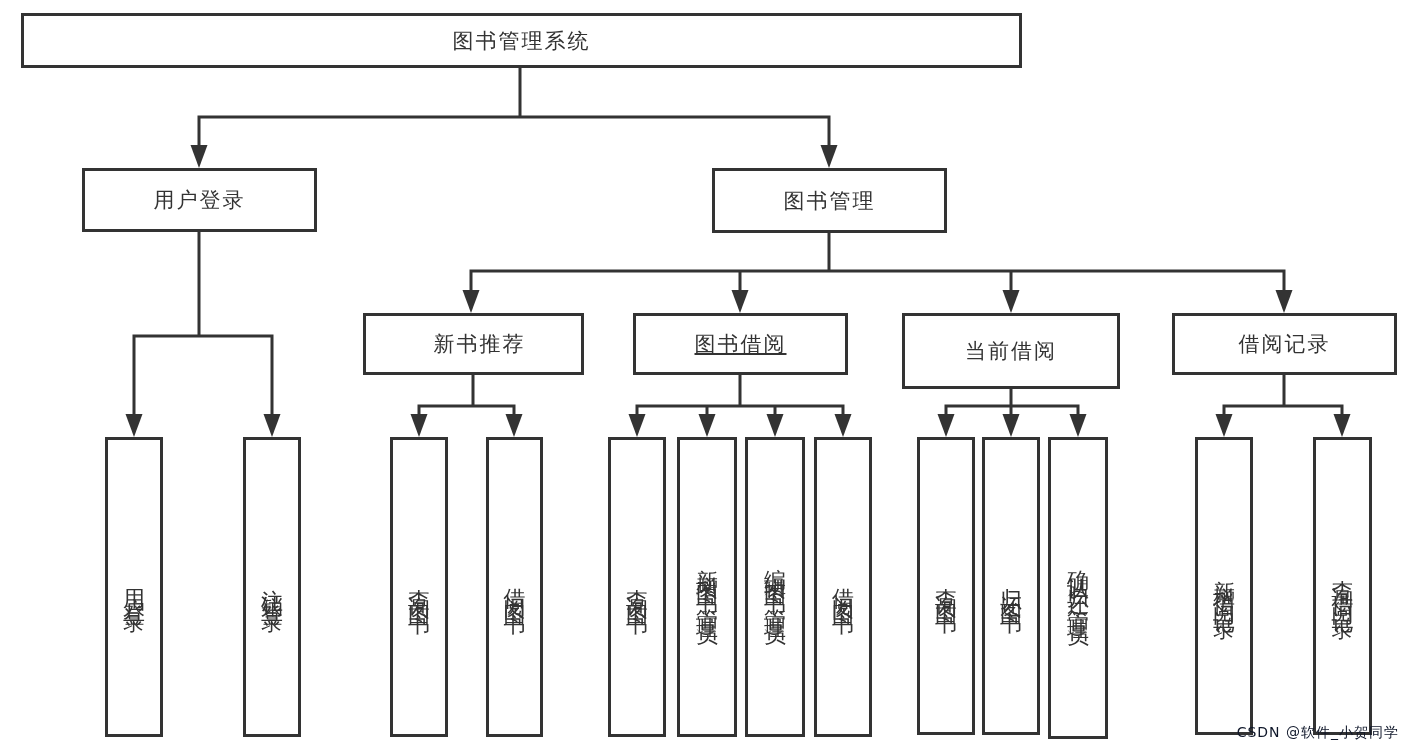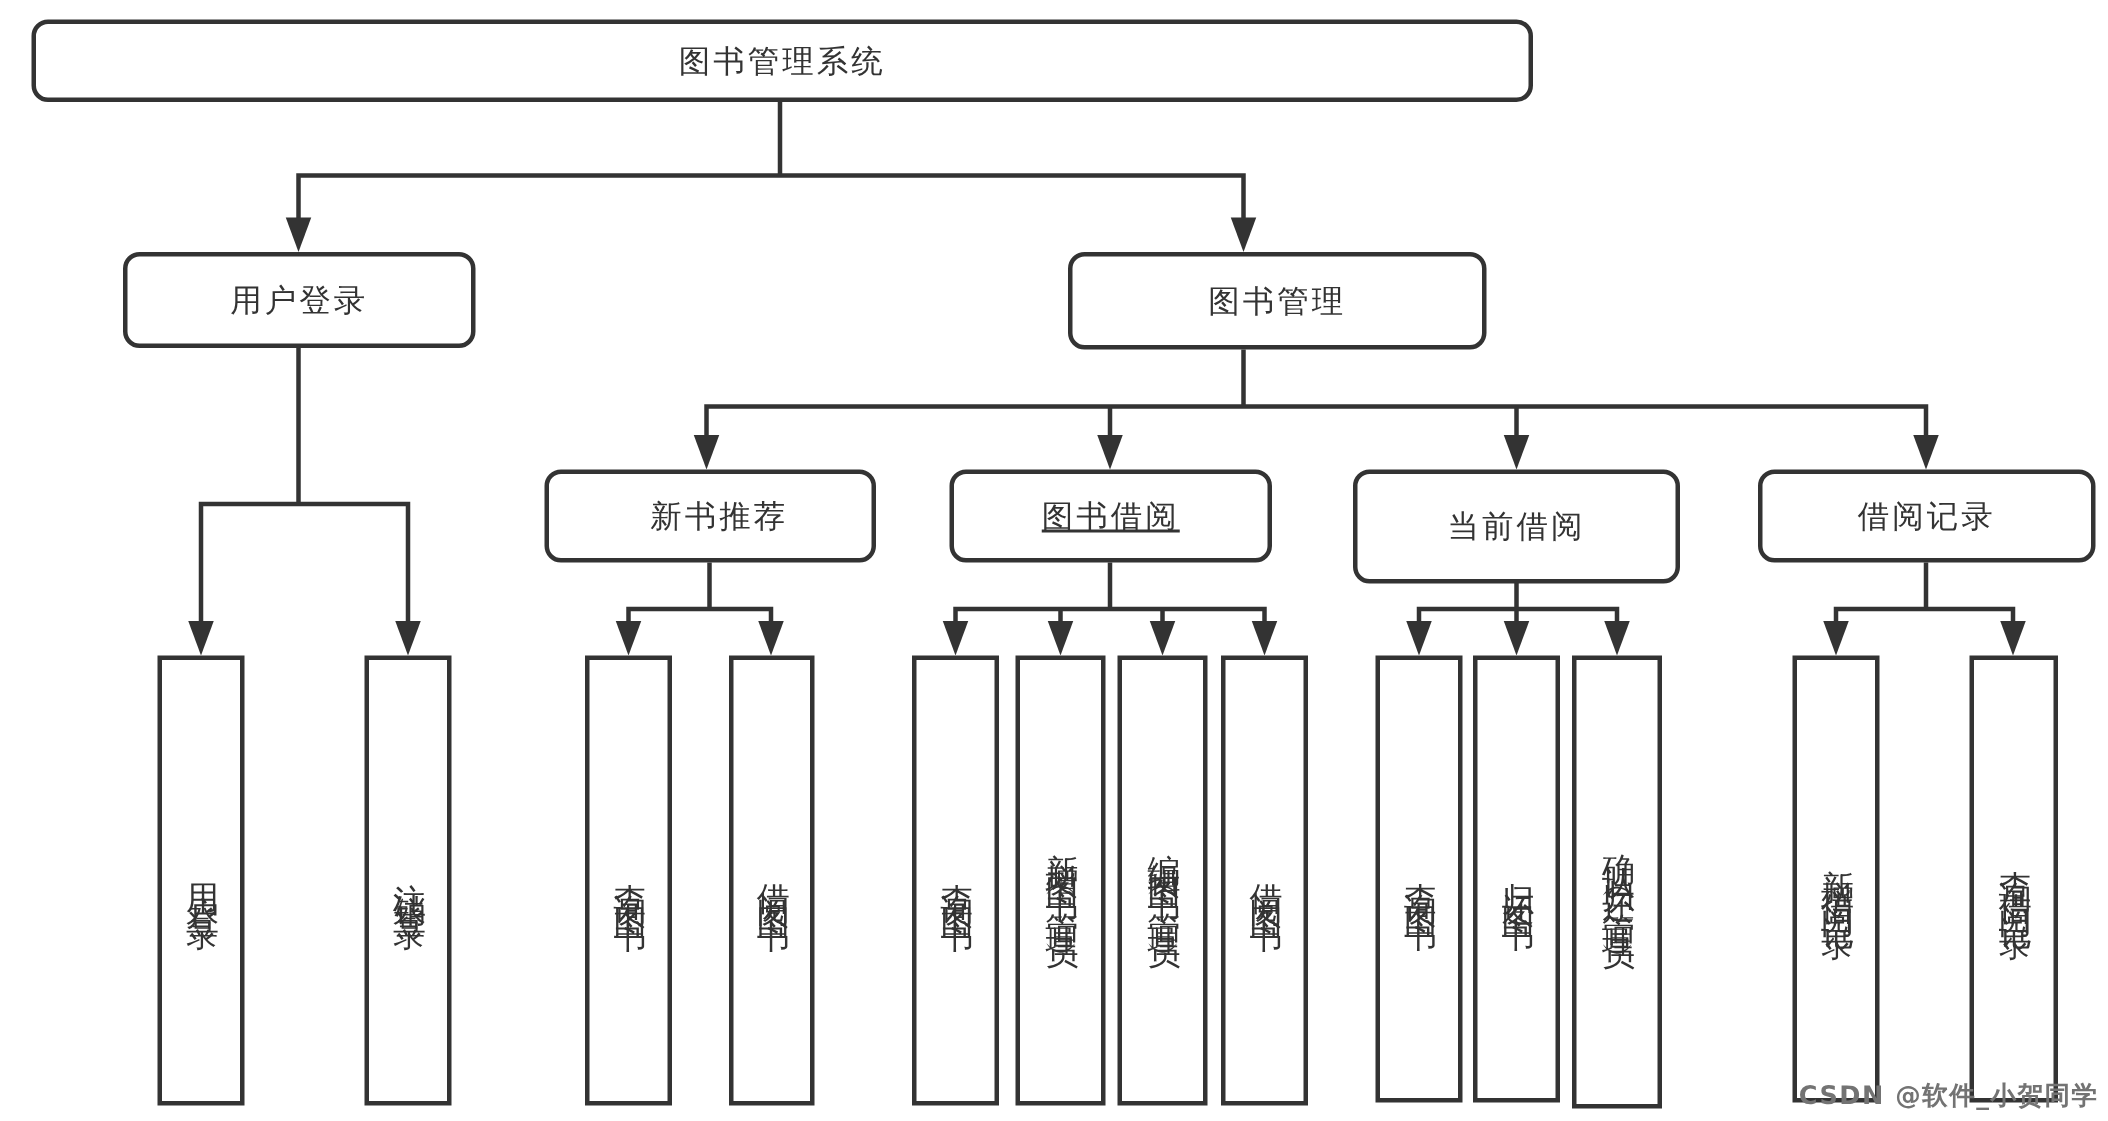--- a/index.html
+++ b/index.html
@@ -40,39 +40,37 @@
     background: #ffffff;
     display: flex;
     align-items: center;
     justify-content: center;
     text-align: center;
   }
   .hbox {
     font-size: 21px;
     letter-spacing: 2px;
     white-space: nowrap;
-    border-radius: 11px;
   }
   .vbox span {
     writing-mode: vertical-rl;
     text-orientation: mixed;
     font-size: 22px;
     letter-spacing: 8px;
     line-height: 1;
     white-space: nowrap;
   }
   .watermark {
     position: absolute;
     right: 6px;
     bottom: 5px;
-    font-size: 17px;
+    font-size: 14px;
     letter-spacing: 1px;
-    color: #737373;
+    color: #0f172a;
     white-space: nowrap;
-    font-weight: bold;
   }
 </style>
 </head>
 <body>
 
 <div class="stage">
 
   <svg class="connectors" viewBox="0 0 1405 747" xmlns="http://www.w3.org/2000/svg">
 
     <g>
@@ -123,21 +121,21 @@
     </g>
   </svg>
 
   <div class="node hbox" style="left:21px; top:13px; width:1001px; height:55px;">
     <span>图书管理系统</span>
   </div>
 
   <div class="node hbox" style="left:82px; top:168px; width:235px; height:64px;">
     <span>用户登录</span>
   </div>
-  <div class="node hbox" style="left:712px; top:168px; width:279px; height:65px;">
+  <div class="node hbox" style="left:712px; top:168px; width:235px; height:65px;">
     <span>图书管理</span>
   </div>
 
   <div class="node hbox" style="left:363px; top:313px; width:221px; height:62px;padding-left:12px;">
     <span>新书推荐</span>
   </div>
   <div class="node hbox" style="left:633px; top:313px; width:215px; height:62px;text-decoration:underline;">
     <span>图书借阅</span>
   </div>
   <div class="node hbox" style="left:902px; top:313px; width:218px; height:76px;">

